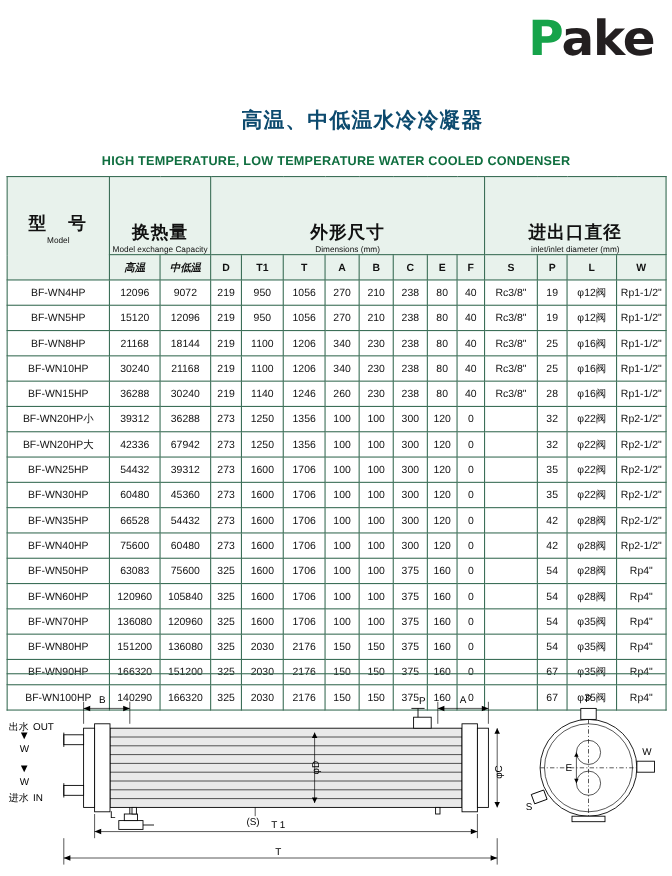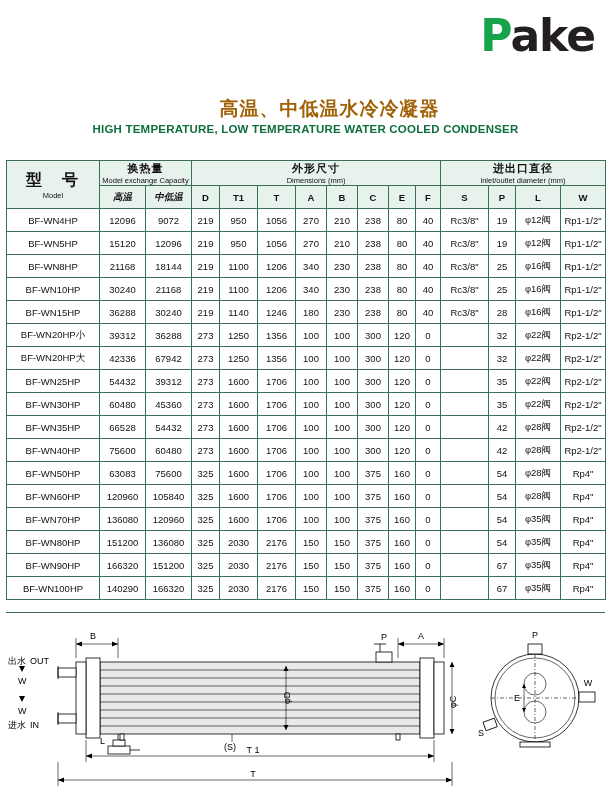--- a/index.html
+++ b/index.html
@@ -41,26 +41,26 @@
     position: absolute;
     top: 96px;
     left: 0;
     width: 611px;
     text-align: center;
   }
   .title-cn {
     font-family: "DejaVu Sans", sans-serif;
     font-size: 19px;
     font-weight: bold;
-    color: #a16207;
+    color: #0c4a6e;
     letter-spacing: 1px;
     margin-left: 48px;
   }
   .title-en {
-    margin-top: 1px;
+    margin-top: 19px;
     font-family: "Liberation Sans", sans-serif;
     font-size: 11.5px;
     font-weight: bold;
     color: #0f6e3f;
     letter-spacing: 0.2px;
   }
 
   
   .table-wrap {
     position: absolute;
@@ -90,23 +90,24 @@
   }
   .cn { font-family: "DejaVu Sans", sans-serif; margin-top: 14px; }
   .hdr-cn {
     font-family: "DejaVu Sans", sans-serif;
     font-size: 16px;
     font-weight: bold;
     letter-spacing: 2px;
   }
   .hdr-cn-sm {
     font-family: "DejaVu Sans", sans-serif;
-    font-size: 11px;
+    font-size: 16px;
     font-weight: bold;
     letter-spacing: 1px;
+    margin-top: 40px;
   }
   .hdr-en {
     font-family: "Liberation Sans", sans-serif;
     font-size: 7.5px;
     font-weight: normal;
     letter-spacing: 0;
   }
   .sub-cn {
     font-family: "DejaVu Sans", sans-serif;
     font-size: 9.5px;
@@ -194,21 +195,21 @@
           <td colspan="2">
             <div class="hdr-cn-sm">换热量</div>
             <div class="hdr-en">Model exchange Capacity</div>
           </td>
           <td colspan="8">
             <div class="hdr-cn-sm">外形尺寸</div>
             <div class="hdr-en">Dimensions  (mm)</div>
           </td>
           <td colspan="4">
             <div class="hdr-cn-sm">进出口直径</div>
-            <div class="hdr-en">inlet/outlet  diameter  (mm)</div>
+            <div class="hdr-en">inlet/inlet  diameter  (mm)</div>
           </td>
         </tr>
         <tr>
           <td class="sub-cn">高温</td>
           <td class="sub-cn">中低温</td>
           <td>D</td>
           <td>T1</td>
           <td>T</td>
           <td>A</td>
           <td>B</td>
@@ -290,21 +291,21 @@
             <td class="cn">φ16阀</td>
             <td>Rp1-1/2"</td>
           </tr>
           <tr>
             <td class="model-cell cn">BF-WN15HP</td>
             <td>36288</td>
             <td>30240</td>
             <td>219</td>
             <td>1140</td>
             <td>1246</td>
-            <td>180</td>
+            <td>260</td>
             <td>230</td>
             <td>238</td>
             <td>80</td>
             <td>40</td>
             <td>Rc3/8"</td>
             <td>28</td>
             <td class="cn">φ16阀</td>
             <td>Rp1-1/2"</td>
           </tr>
           <tr>

